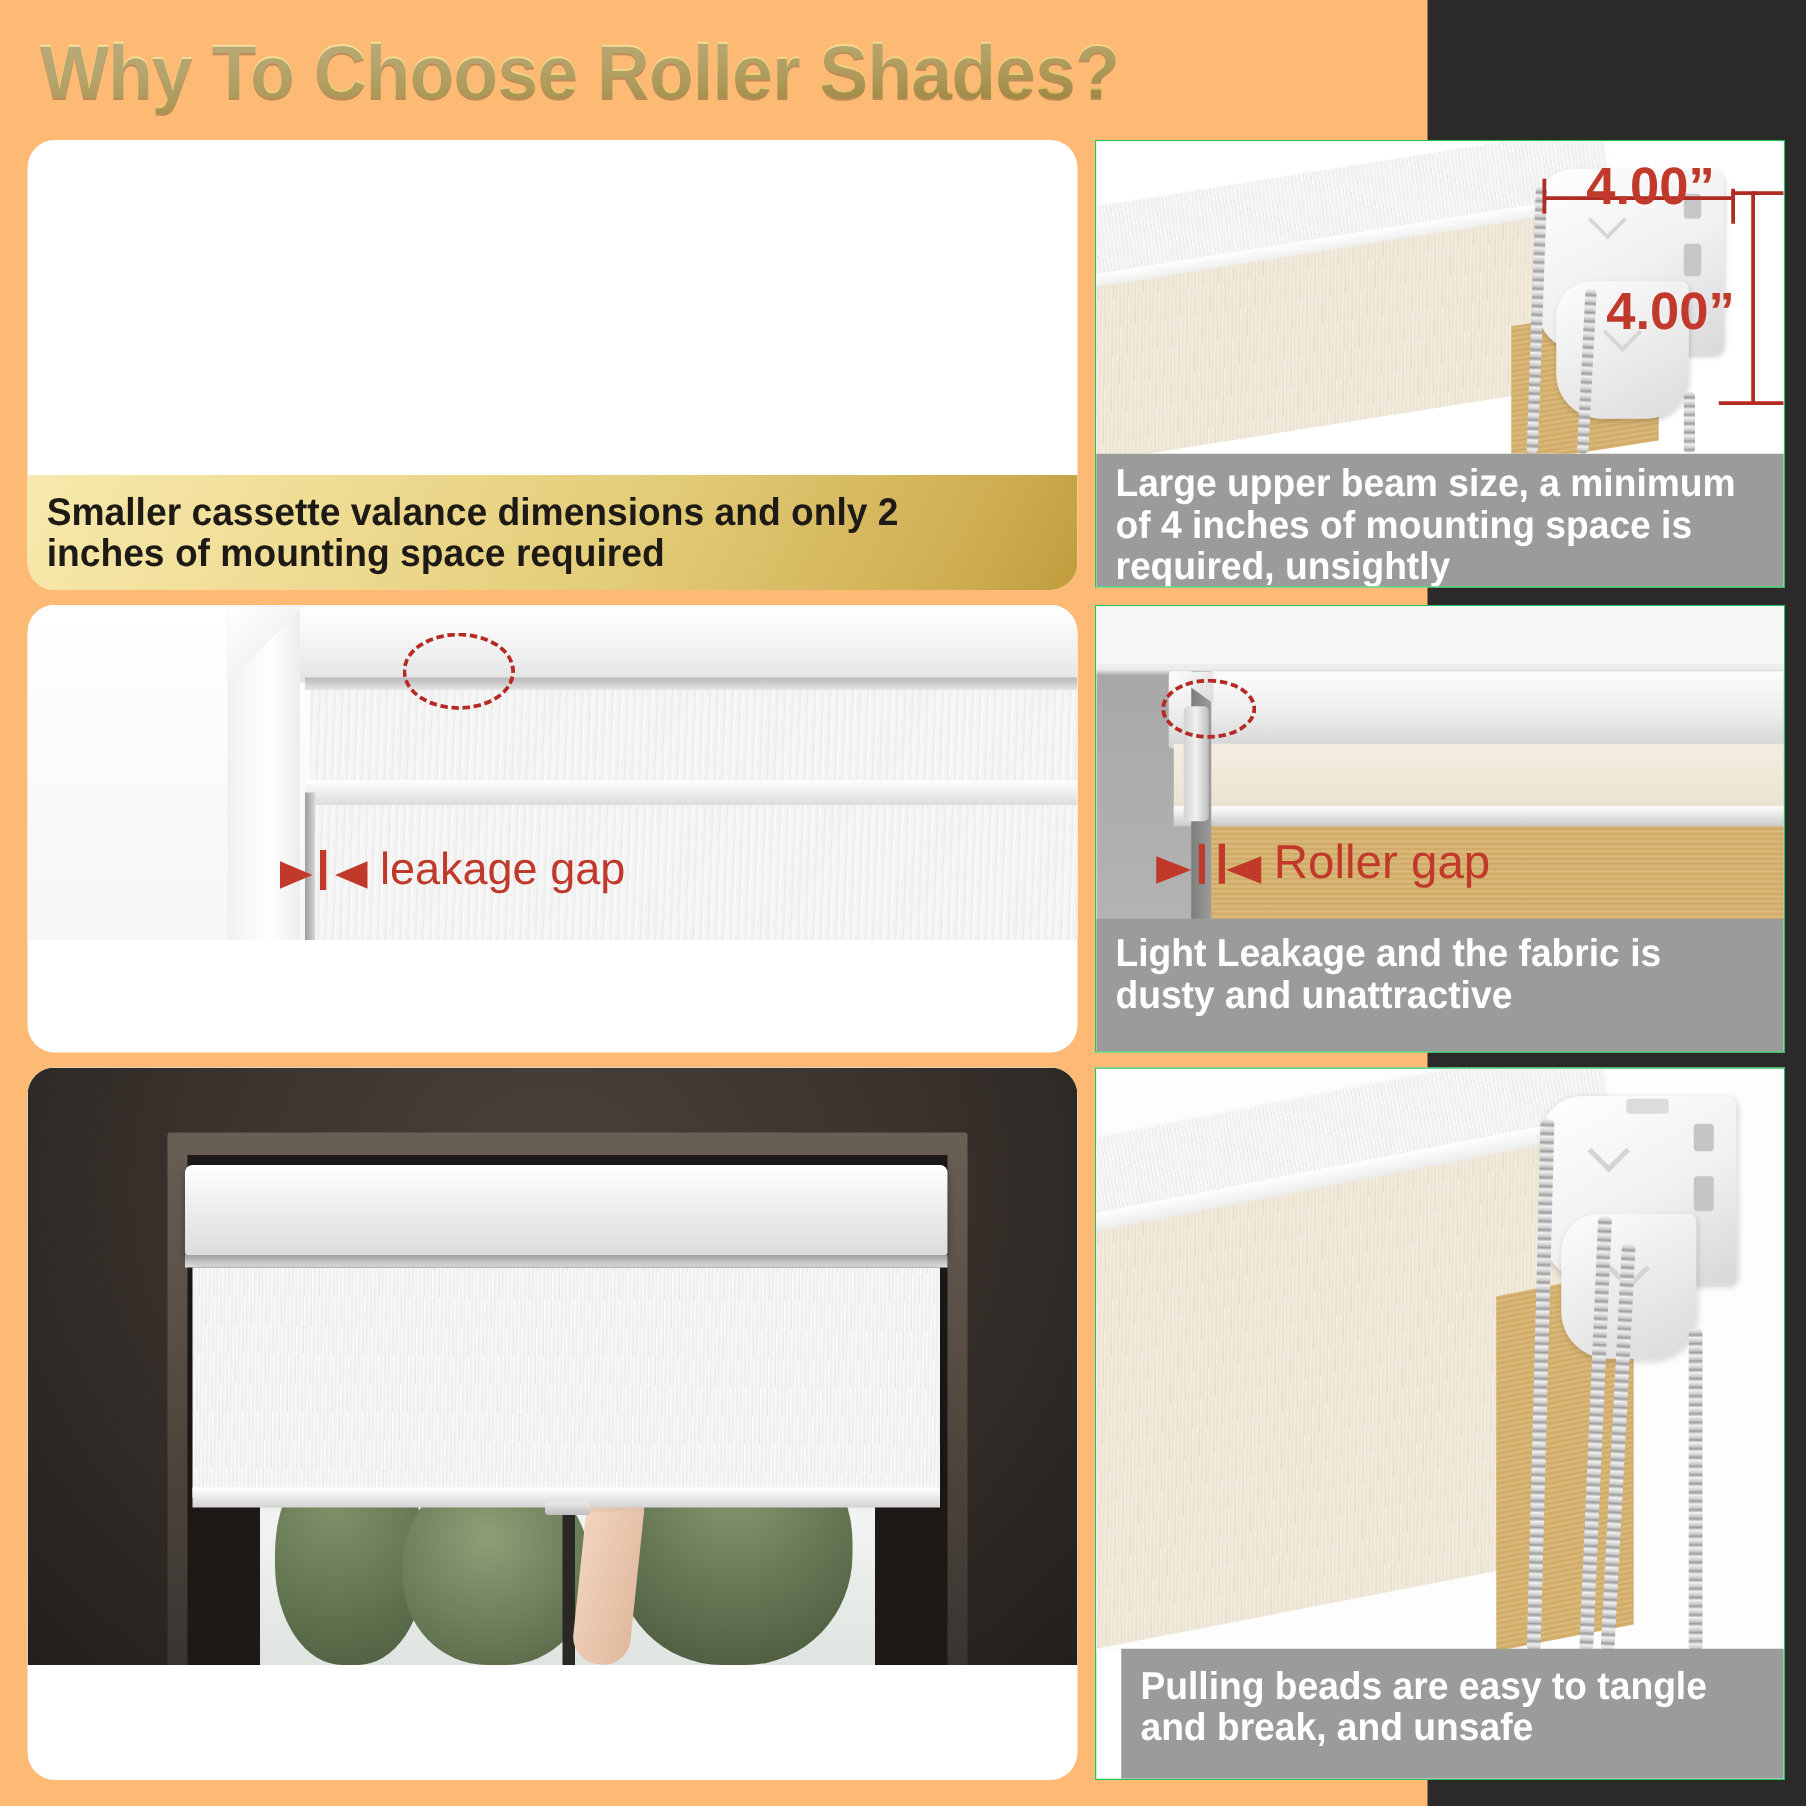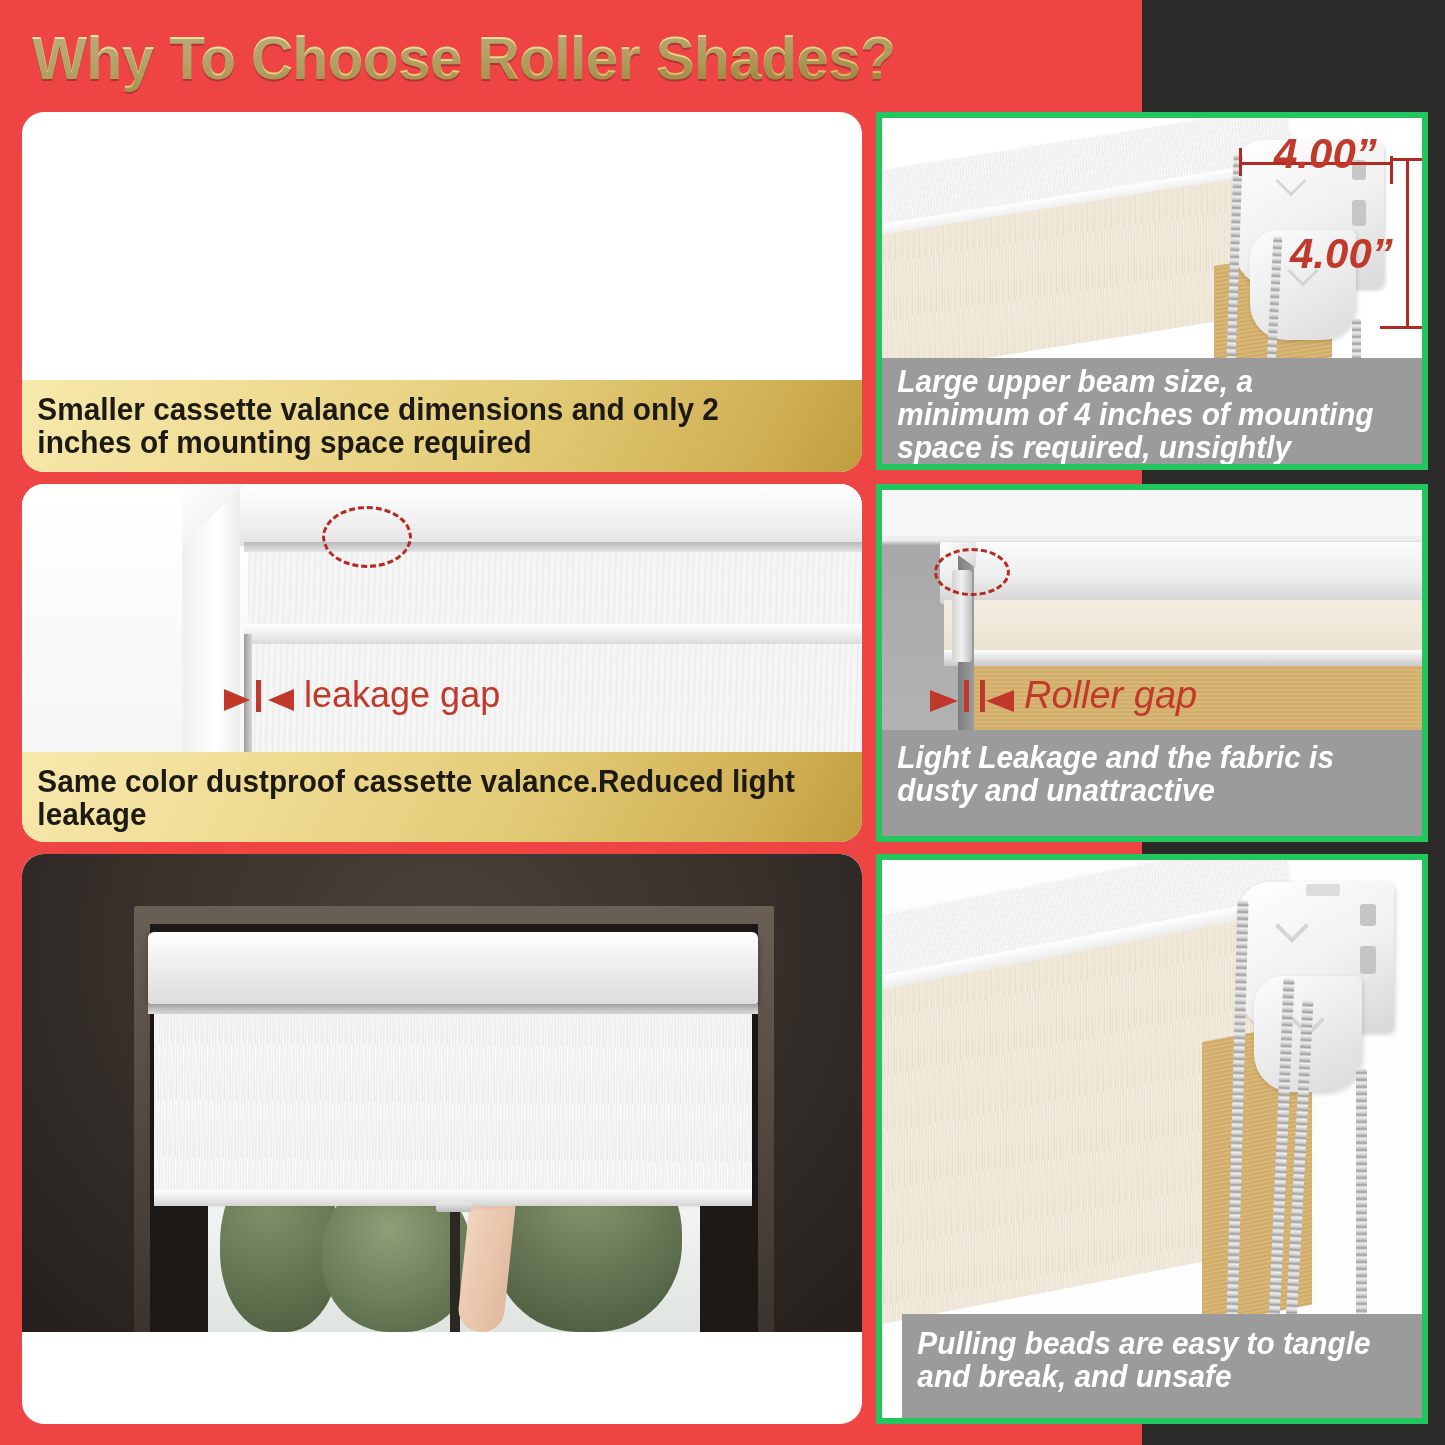--- a/index.html
+++ b/index.html
@@ -2,40 +2,40 @@
 <html><head>
 <meta charset="utf-8">
 <style>
   * { box-sizing: border-box; margin: 0; padding: 0; }
   html, body {
     width: 1445px; height: 1445px;
     background: #2b2a28;
     font-family: "Liberation Sans", sans-serif;
     overflow: hidden;
   }
-  .page { position: relative; width: 1142px; height: 1445px; background: #ef4444; }
+  .page { position: relative; width: 1142px; height: 1445px; background: #fdba74; }
 
   
   .title {
     position: absolute; left: 32px; top: 22px;
     font-size: 62px; font-weight: bold;
     letter-spacing: -0.5px;
     font-family: "Liberation Sans", sans-serif;
     transform: scaleX(0.94); transform-origin: left center;
     background: linear-gradient(178deg, #f6e7a8 0%, #f2dc92 38%, #e8cd77 62%, #c9a648 100%);
     -webkit-background-clip: text; background-clip: text;
     color: transparent; -webkit-text-fill-color: transparent;
     text-shadow: 0 2px 0 rgba(0,0,0,0.25);
     white-space: nowrap;
   }
 
   
   .panel { position: absolute; overflow: hidden; }
   .panel.gold  { border-radius: 22px; background: #fff; }
-  .panel.gray  { background: #fff; border: 6px solid #22c55e; font-style: italic; }
+  .panel.gray  { background: #fff; border: 1px solid #22c55e; }
 
   .stage { position: absolute; left:0; right:0; top:0; overflow: hidden; background:#fff; }
 
   
   .cap { position: absolute; left: 0; right: 0; bottom: 0; display:flex; align-items:flex-start; }
   .cap-gold {
     background: linear-gradient(118deg, #f7e9ad 0%, #f0dd96 26%, #e3cc78 58%, #cfae52 88%, #c09c3c 100%);
   }
   .cap-gray { background: #9b9b9b; }
   .cap-text {
@@ -137,23 +137,20 @@
       <div class="abs" style="left:222px; top:150px; width:8px; height:118px; background:linear-gradient(90deg,#9c9c9c,#d6d6d6);"></div>
 
       <div class="dash-ellipse" style="left:300px; top:22px; width:90px; height:62px;"></div>
 
       <div class="abs" style="left:202px; top:205px; width:0; height:0;
                   border-top:11px solid transparent; border-bottom:11px solid transparent; border-left:26px solid #c0392b;"></div>
       <div class="abs" style="left:246px; top:205px; width:0; height:0;
                   border-top:11px solid transparent; border-bottom:11px solid transparent; border-right:26px solid #c0392b;"></div>
       <div class="abs" style="left:234px; top:196px; width:5px; height:32px; background:#c0392b;"></div>
       <div class="gaptxt" style="left:282px; top:190px; font-size:36px;">leakage gap</div>
-    </div>
-    <div class="cap cap-gold" style="height:90px;">
-      <div class="cap-text" style="font-size:31px;">Same color dustproof cassette valance.Reduced light leakage</div>
     </div>
   </div>
 
   <div class="panel gray" style="left:876px; top:484px; width:552px; height:358px;">
     <div class="stage" style="height:252px;">
       <div class="abs" style="left:0; top:0; width:552px; height:252px; background:linear-gradient(180deg,#f4f4f4 0%,#ededed 20%,#a8a8a8 22%,#b3b3b3 100%);"></div>
       <div class="abs" style="left:0; top:0; width:552px; height:46px; background:#f7f7f7;"></div>
 
       <div class="abs" style="left:58px; top:52px; width:494px; height:62px;
                   background:linear-gradient(180deg,#fcfcfc,#ebebeb 60%,#d3d3d3); border-radius:3px;"></div>

